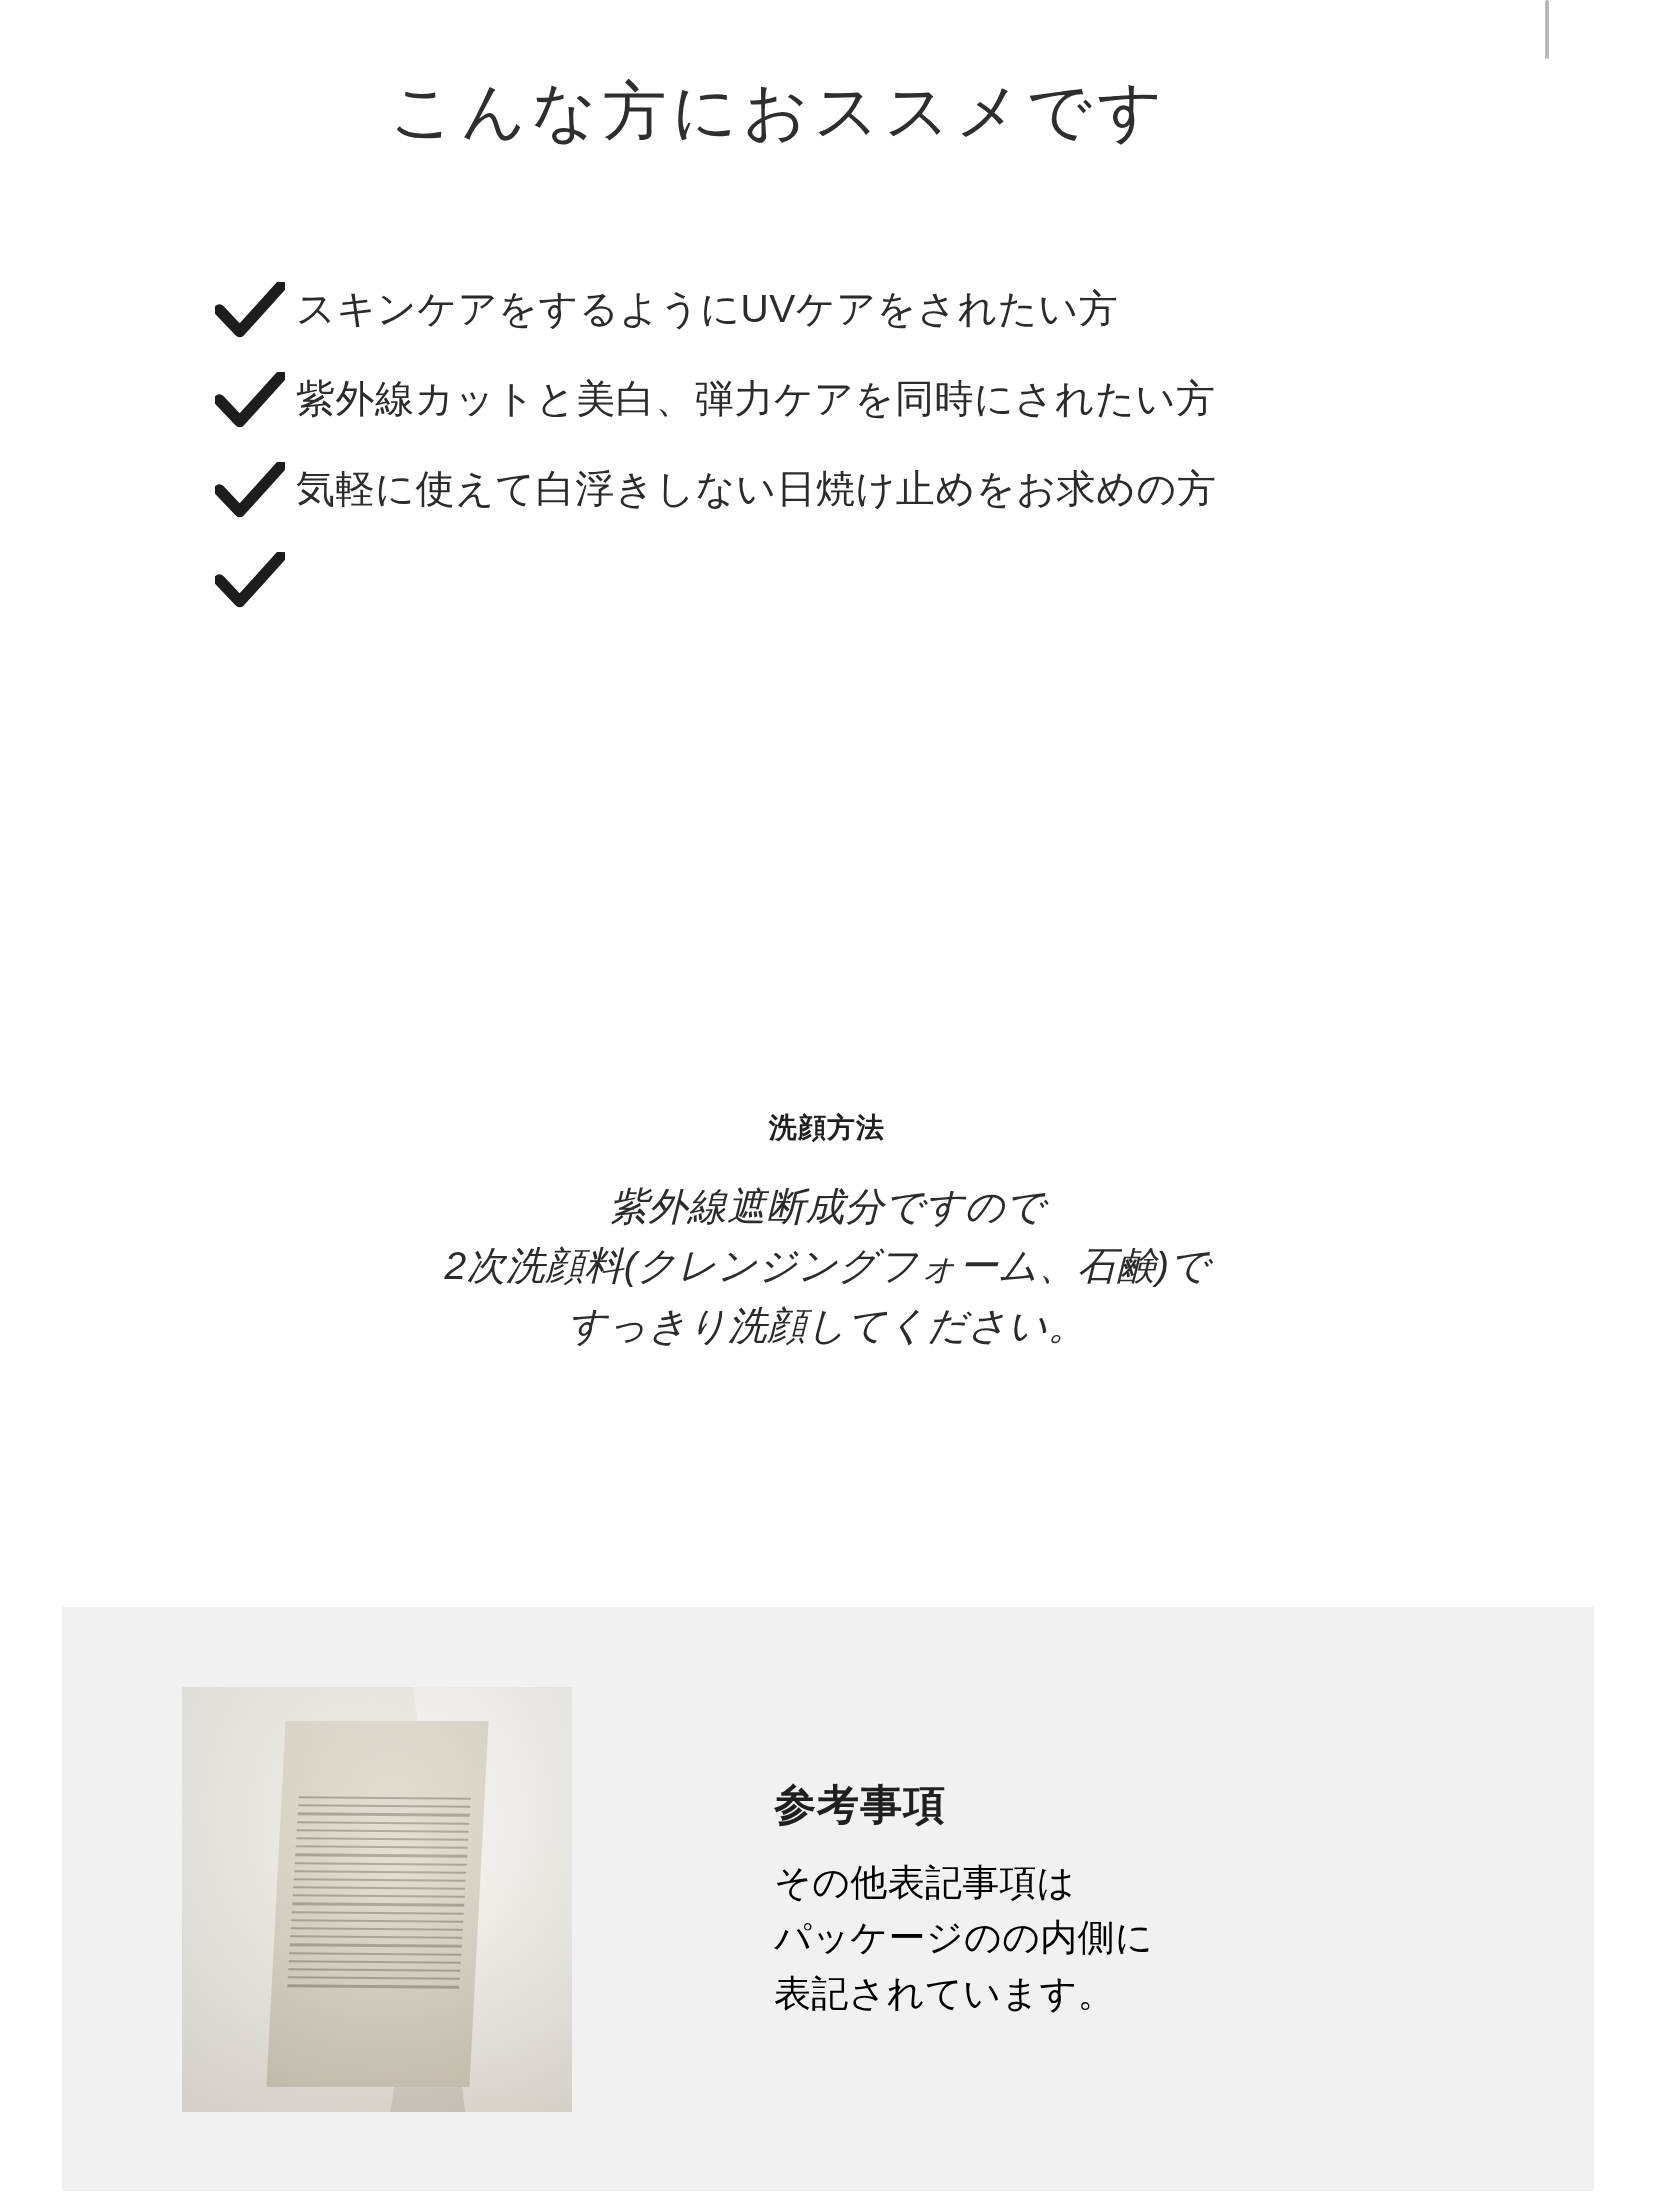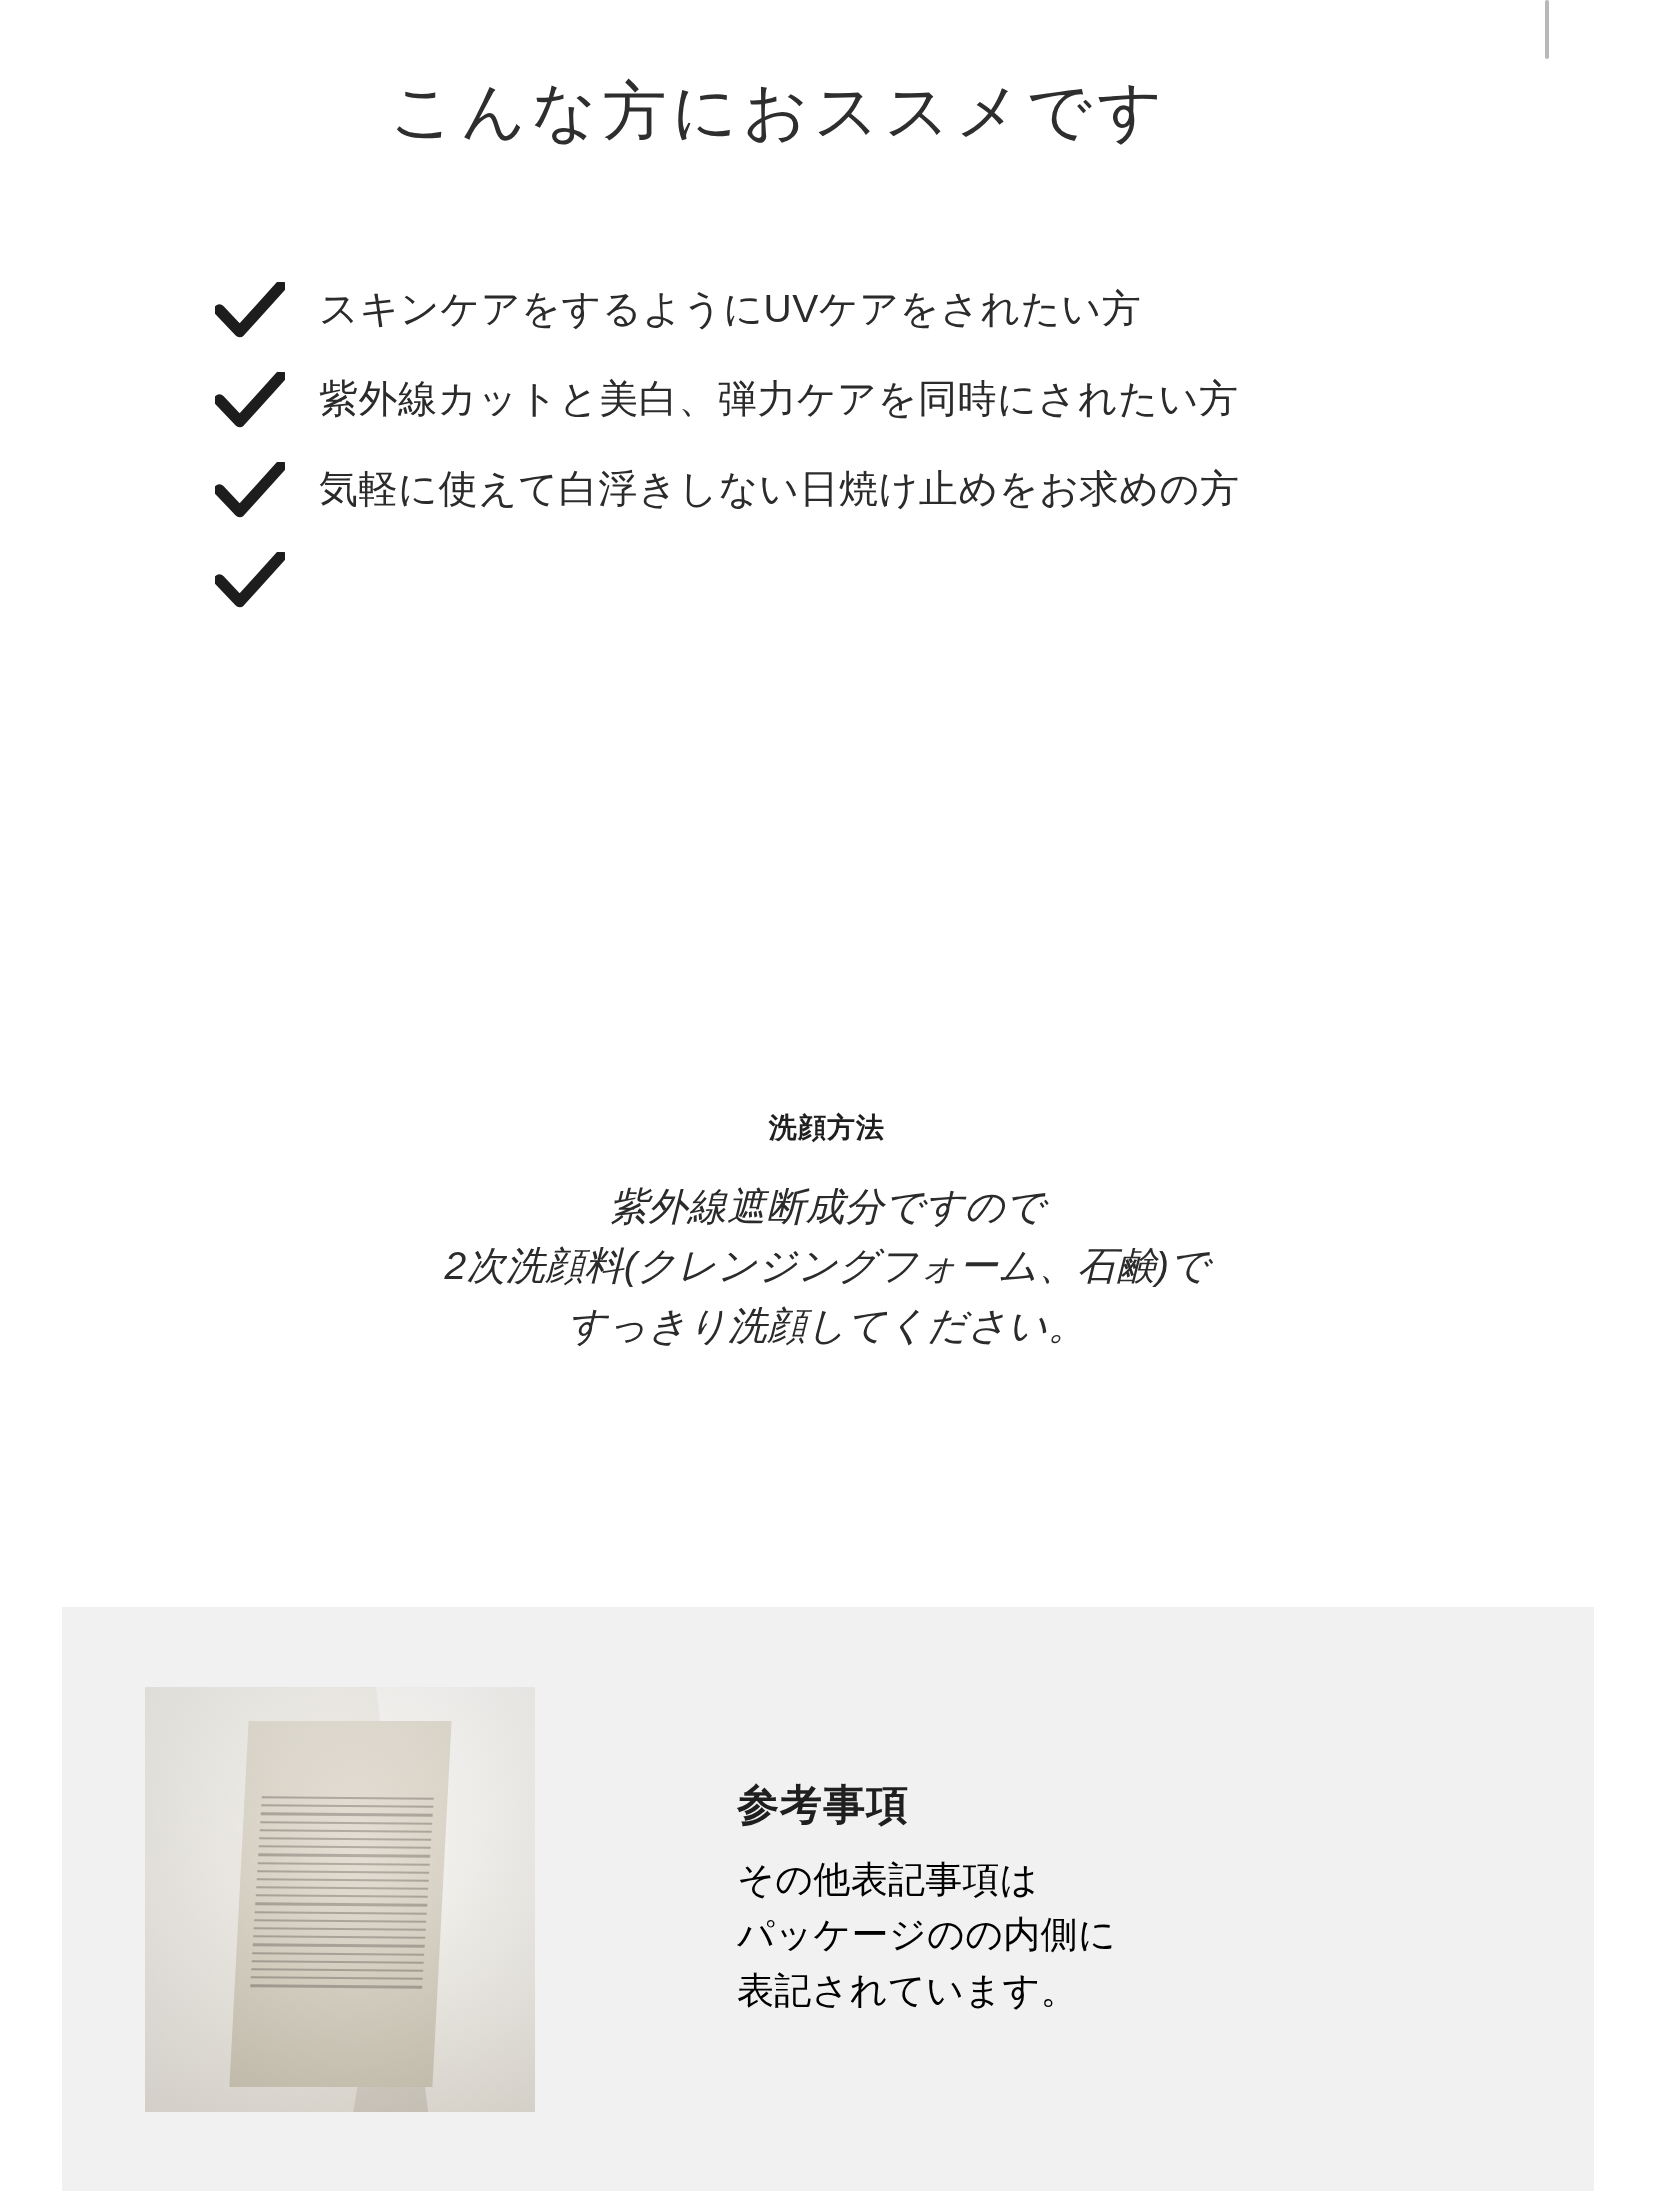--- a/index.html
+++ b/index.html
@@ -62,21 +62,20 @@
     position: absolute;
     top: 280px;
     left: 215px;
     width: 1292px;
   }
   .check-row {
     display: flex;
     align-items: center;
     margin-bottom: 31px;
     height: 59px;
-    gap: 23px;
   }
   .check-mark {
     width: 81px;
     flex: 0 0 81px;
     display: flex;
     align-items: center;
     justify-content: flex-start;
   }
   .check-mark svg {
     display: block;
@@ -123,23 +122,22 @@
     left: 62px;
     top: 1607px;
     width: 1532px;
     height: 584px;
     background: #f1f1f1;
   }
   .note-inner {
     display: flex;
     align-items: center;
     height: 100%;
-    padding-left: 83px;
+    padding-left: 120px;
     box-sizing: border-box;
-    font-family: Liberation Mono, monospace;
   }
   .note-photo {
     flex: 0 0 390px;
     width: 390px;
     height: 425px;
     position: relative;
     overflow: hidden;
     background: linear-gradient(155deg, #efece6 0%, #e7e3da 38%, #dad5ca 63%, #cfc9bd 100%);
   }
   .note-photo .fold-left {

